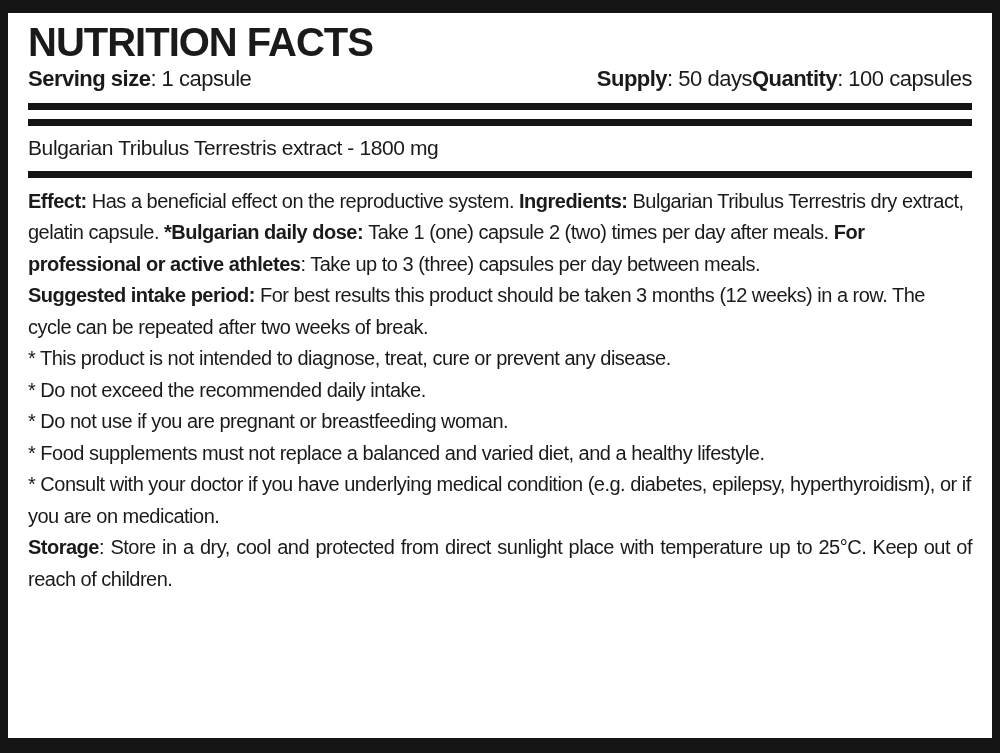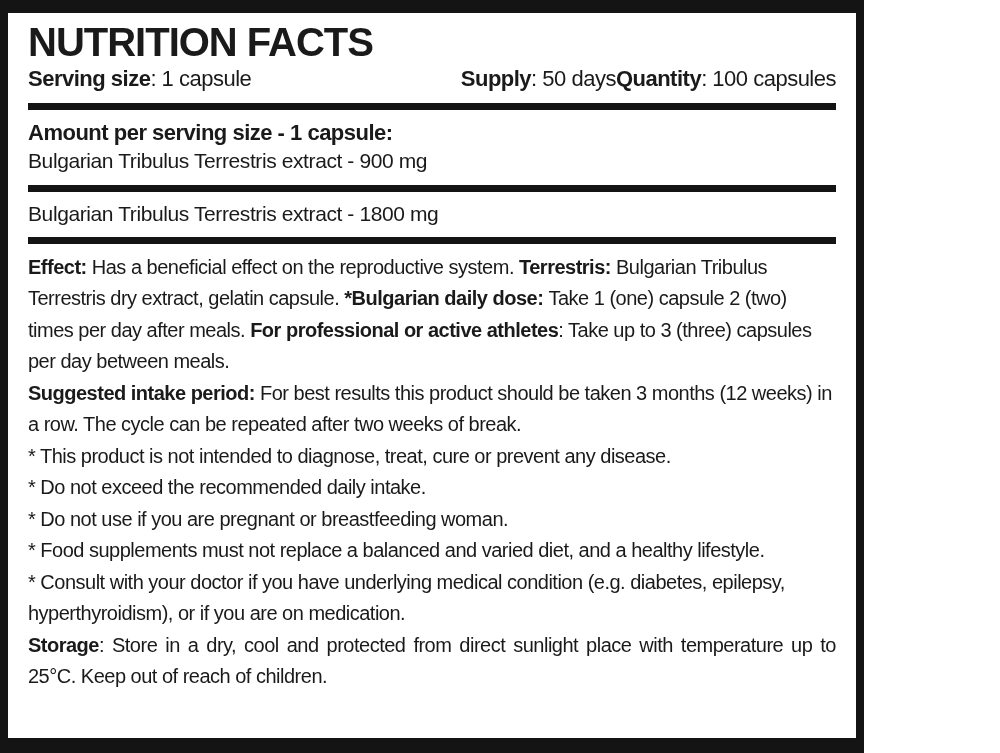--- a/index.html
+++ b/index.html
@@ -1,18 +1,18 @@
 <!DOCTYPE html>
 <html><head>
 <meta charset="utf-8">
 <style>
   html, body { margin: 0; padding: 0; background: #ffffff; }
   .frame {
     position: relative;
-    width: 864px;
+    width: 1000px;
     height: 753px;
     box-sizing: border-box;
     background: #ffffff;
     border: solid #141414;
     border-width: 13px 8px 15px 8px;
     padding: 8px 20px 0 20px;
     overflow: hidden;
     font-family: "Liberation Sans", sans-serif;
     color: #1a1a1a;
   }
@@ -72,35 +72,31 @@
   <div class="header-row">
     <div class="field"><b>Serving size</b><span>: 1 capsule</span></div>
     <div class="header-right">
       <div class="field"><b>Supply</b><span>: 50 days</span></div>
       <div class="field"><b>Quantity</b><span>: 100 capsules</span></div>
     </div>
   </div>
 
   <div class="rule"></div>
 
-  <section>
-    <p class="sec-head">Amount per serving size - 1 capsule:</p>
-    <p class="sec-val">Bulgarian Tribulus Terrestris extract - 900 mg</p>
-  </section>
 
   <div class="rule"></div>
 
   <section>
     <p class="sec-val">Bulgarian Tribulus Terrestris extract - 1800 mg</p>
   </section>
 
   <div class="rule"></div>
 
   <div class="body-text">
-      <p><b>Effect: </b>Has a beneficial effect on the reproductive system. <b>Terrestris: </b>Bulgarian Tribulus Terrestris dry extract, gelatin capsule. <b>*Bulgarian daily dose: </b>Take 1 (one) capsule 2 (two) times per day after meals. <b>For professional or active athletes</b>: Take up to 3 (three) capsules per day between meals.</p>
+      <p><b>Effect: </b>Has a beneficial effect on the reproductive system. <b>Ingredients: </b>Bulgarian Tribulus Terrestris dry extract, gelatin capsule. <b>*Bulgarian daily dose: </b>Take 1 (one) capsule 2 (two) times per day after meals. <b>For professional or active athletes</b>: Take up to 3 (three) capsules per day between meals.</p>
       <p><b>Suggested intake period: </b>For best results this product should be taken 3 months (12 weeks) in a row. The cycle can be repeated after two weeks of break.</p>
       <p>* This product is not intended to diagnose, treat, cure or prevent any disease.</p>
       <p>* Do not exceed the recommended daily intake.</p>
       <p>* Do not use if you are pregnant or breastfeeding woman.</p>
       <p>* Food supplements must not replace a balanced and varied diet, and a healthy lifestyle.</p>
       <p>* Consult with your doctor if you have underlying medical condition (e.g. diabetes, epilepsy, hyperthyroidism), or if you are on medication.</p>
       <p class="justify"><b>Storage</b>: Store in a dry, cool and protected from direct sunlight place with temperature up to 25°C. Keep out of reach of children.</p>
     </div>
 
 </div>

